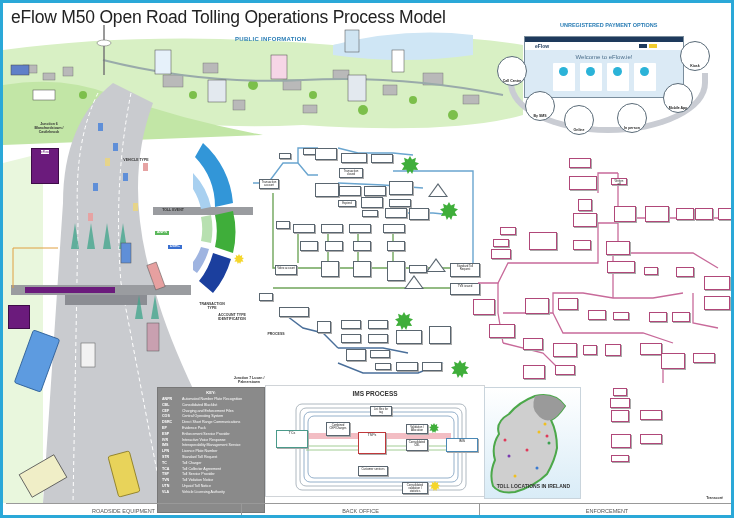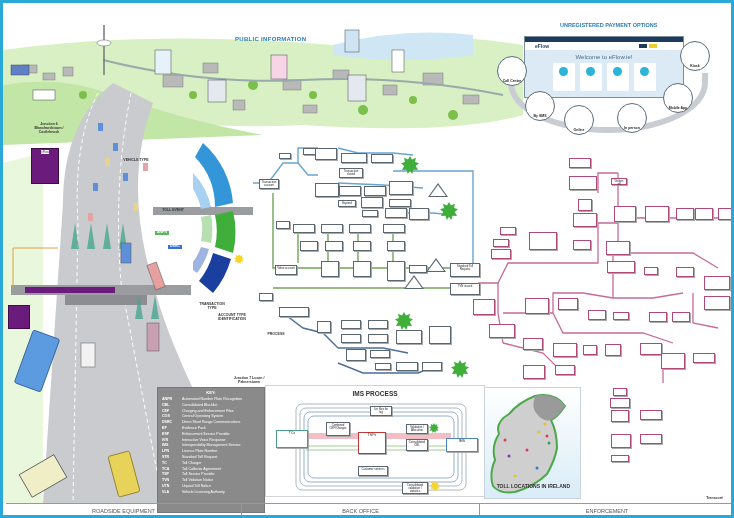--- a/index.html
+++ b/index.html
@@ -87,20 +87,21 @@
     <rect x="342" y="5" width="14" height="22" fill="#cfe4f2" stroke="#444" stroke-width=".5"></rect>
     <rect x="389" y="25" width="12" height="22" fill="#fff" stroke="#444" stroke-width=".5"></rect>
     <rect x="345" y="50" width="18" height="26" fill="#e3e9ef" stroke="#444" stroke-width=".5"></rect>
     <rect x="205" y="55" width="18" height="22" fill="#e3e9ef" stroke="#444" stroke-width=".5"></rect>
     <rect x="8" y="40" width="18" height="10" fill="#5f80c8" stroke="#444" stroke-width=".5"></rect>
     <rect x="30" y="65" width="22" height="10" fill="#fff" stroke="#444" stroke-width=".5"></rect>
     <line x1="101" y1="0" x2="101" y2="50" stroke="#777" stroke-width="1.5"></line>
     <ellipse cx="101" cy="18" rx="7" ry="3" fill="#fff" stroke="#777" stroke-width=".6"></ellipse>
   </svg>
 
+  <div class="title">eFlow M50 Open Road Tolling Operations Process Model</div>
   <div class="pubinfo">PUBLIC INFORMATION</div>
 
   <div class="unreg">UNREGISTERED PAYMENT OPTIONS</div>
   <div class="ring"></div>
   <div class="web">
     <div class="bar"></div>
     <div class="nav">
       <span>eFlow</span>
       <span class="btn1"></span>
       <span class="btn2"></span>

